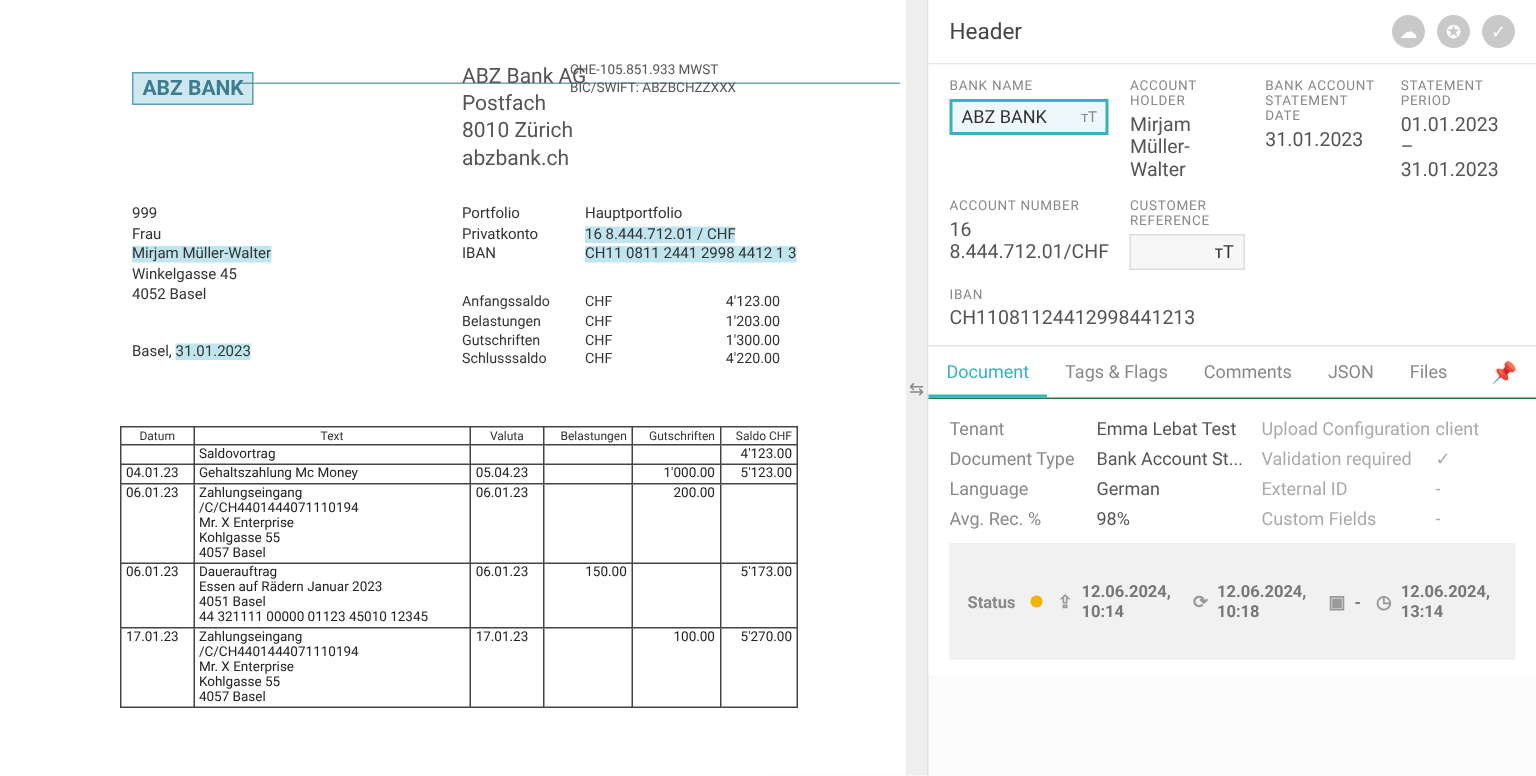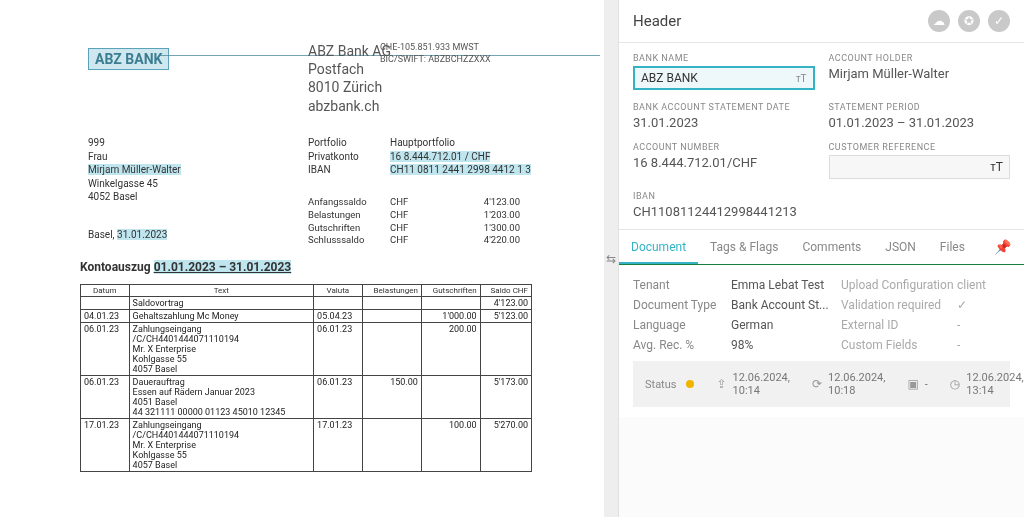--- a/index.html
+++ b/index.html
@@ -69,40 +69,40 @@
   }
   
   .panel-header {
     display:flex; align-items:center; justify-content:space-between;
     padding:10px 14px; border-bottom:1px solid #e7e7e7;
     background:#fff;
   }
   .panel-header h2 { font-size:15px; font-weight:400; color:#444; }
   .hdr-icons { display:flex; gap:8px; }
   .circ { width:22px; height:22px; border-radius:50%; background:#c9c9c9; display:flex; align-items:center; justify-content:center; color:#fff; font-size:12px; cursor:pointer;}
-  .fields { padding:10px 14px; display:grid; grid-template-columns:1fr 1fr; gap:12px 14px; background:#fff;}
+  .fields { padding:10px 14px; display:grid; grid-template-columns:1fr 1fr 1fr 1fr; gap:12px 14px; background:#fff;}
   .field-label { font-size:9px; letter-spacing:.5px; color:#888; text-transform:uppercase; margin-bottom:3px;}
   .field-val { font-size:13px; color:#555; }
   .field-box { border:2px solid #34b3c4; background:#eef7f9; padding:3px 6px; display:flex; justify-content:space-between; align-items:center;}
   .field-box .tt { color:#888; font-size:10px; }
   .field-empty { border:1px solid #ddd; background:#f7f7f7; height:24px; display:flex; justify-content:flex-end; align-items:center; padding:0 6px;}
   .iban-row { grid-column:1 / span 2; }
   .tabs-row { display:flex; border-top:1px solid #e5e5e5; border-bottom:1px solid #15803d; background:#fff; align-items:center; }
   .tab { padding:10px 12px; font-size:12px; color:#888; cursor:pointer; }
   .tab.active { color:#34b3c4; border-bottom:2px solid #34b3c4; padding-bottom:8px; }
   .tabs-row .spacer { flex:1; }
   .pin-icon { padding:0 12px; color:#666; font-size:14px; }
   .doc-meta { background:#fff; padding:10px 14px; font-size:12px; color:#888; }
   .doc-meta .row { display:flex; padding:3px 0; }
   .doc-meta .k { width:98px; }
   .doc-meta .v { width:110px; color:#555; }
   .doc-meta .k2 { width:116px; color:#aaa;}
   .doc-meta .v2 { color:#aaa; }
   .checkmark { color:#555; }
-  .status-bar { background:#f1f1f1; display:flex; align-items:center; gap:22px; padding:10px 12px; font-size:11px; color:#777; margin-top:6px;}
+  .status-bar { background:#f1f1f1; display:flex; align-items:center; gap:10px; padding:26px 12px; font-size:11px; color:#777; margin-top:6px;font-weight:bold;}
   .status-lbl { color:#888; }
   .dot { width:8px; height:8px; border-radius:50%; background:#f0b400; display:inline-block; margin-left:4px; }
   .status-item { display:flex; align-items:center; gap:6px; }
   .small-icon { color:#999; font-size:12px; }
 </style>
 </head>
 <body>
 
 <div class="left-pane">
   <div class="abz-label">ABZ BANK</div>
@@ -155,24 +155,20 @@
     <div>1'203.00</div>
     <div>1'300.00</div>
     <div>4'220.00</div>
   </div>
 
   <div class="basel-date">
     <span>Basel,</span>
     <span class="hl">31.01.2023</span>
   </div>
 
-  <div class="ka-title">
-    <span>Kontoauszug</span>
-    <span class="underline hl">01.01.2023 – 31.01.2023</span>
-  </div>
 
   <table class="tbl">
     <thead>
       <tr>
         <th>Datum</th>
         <th>Text</th>
         <th>Valuta</th>
         <th class="r">Belastungen</th>
         <th class="r">Gutschriften</th>
         <th class="r">Saldo CHF</th>

